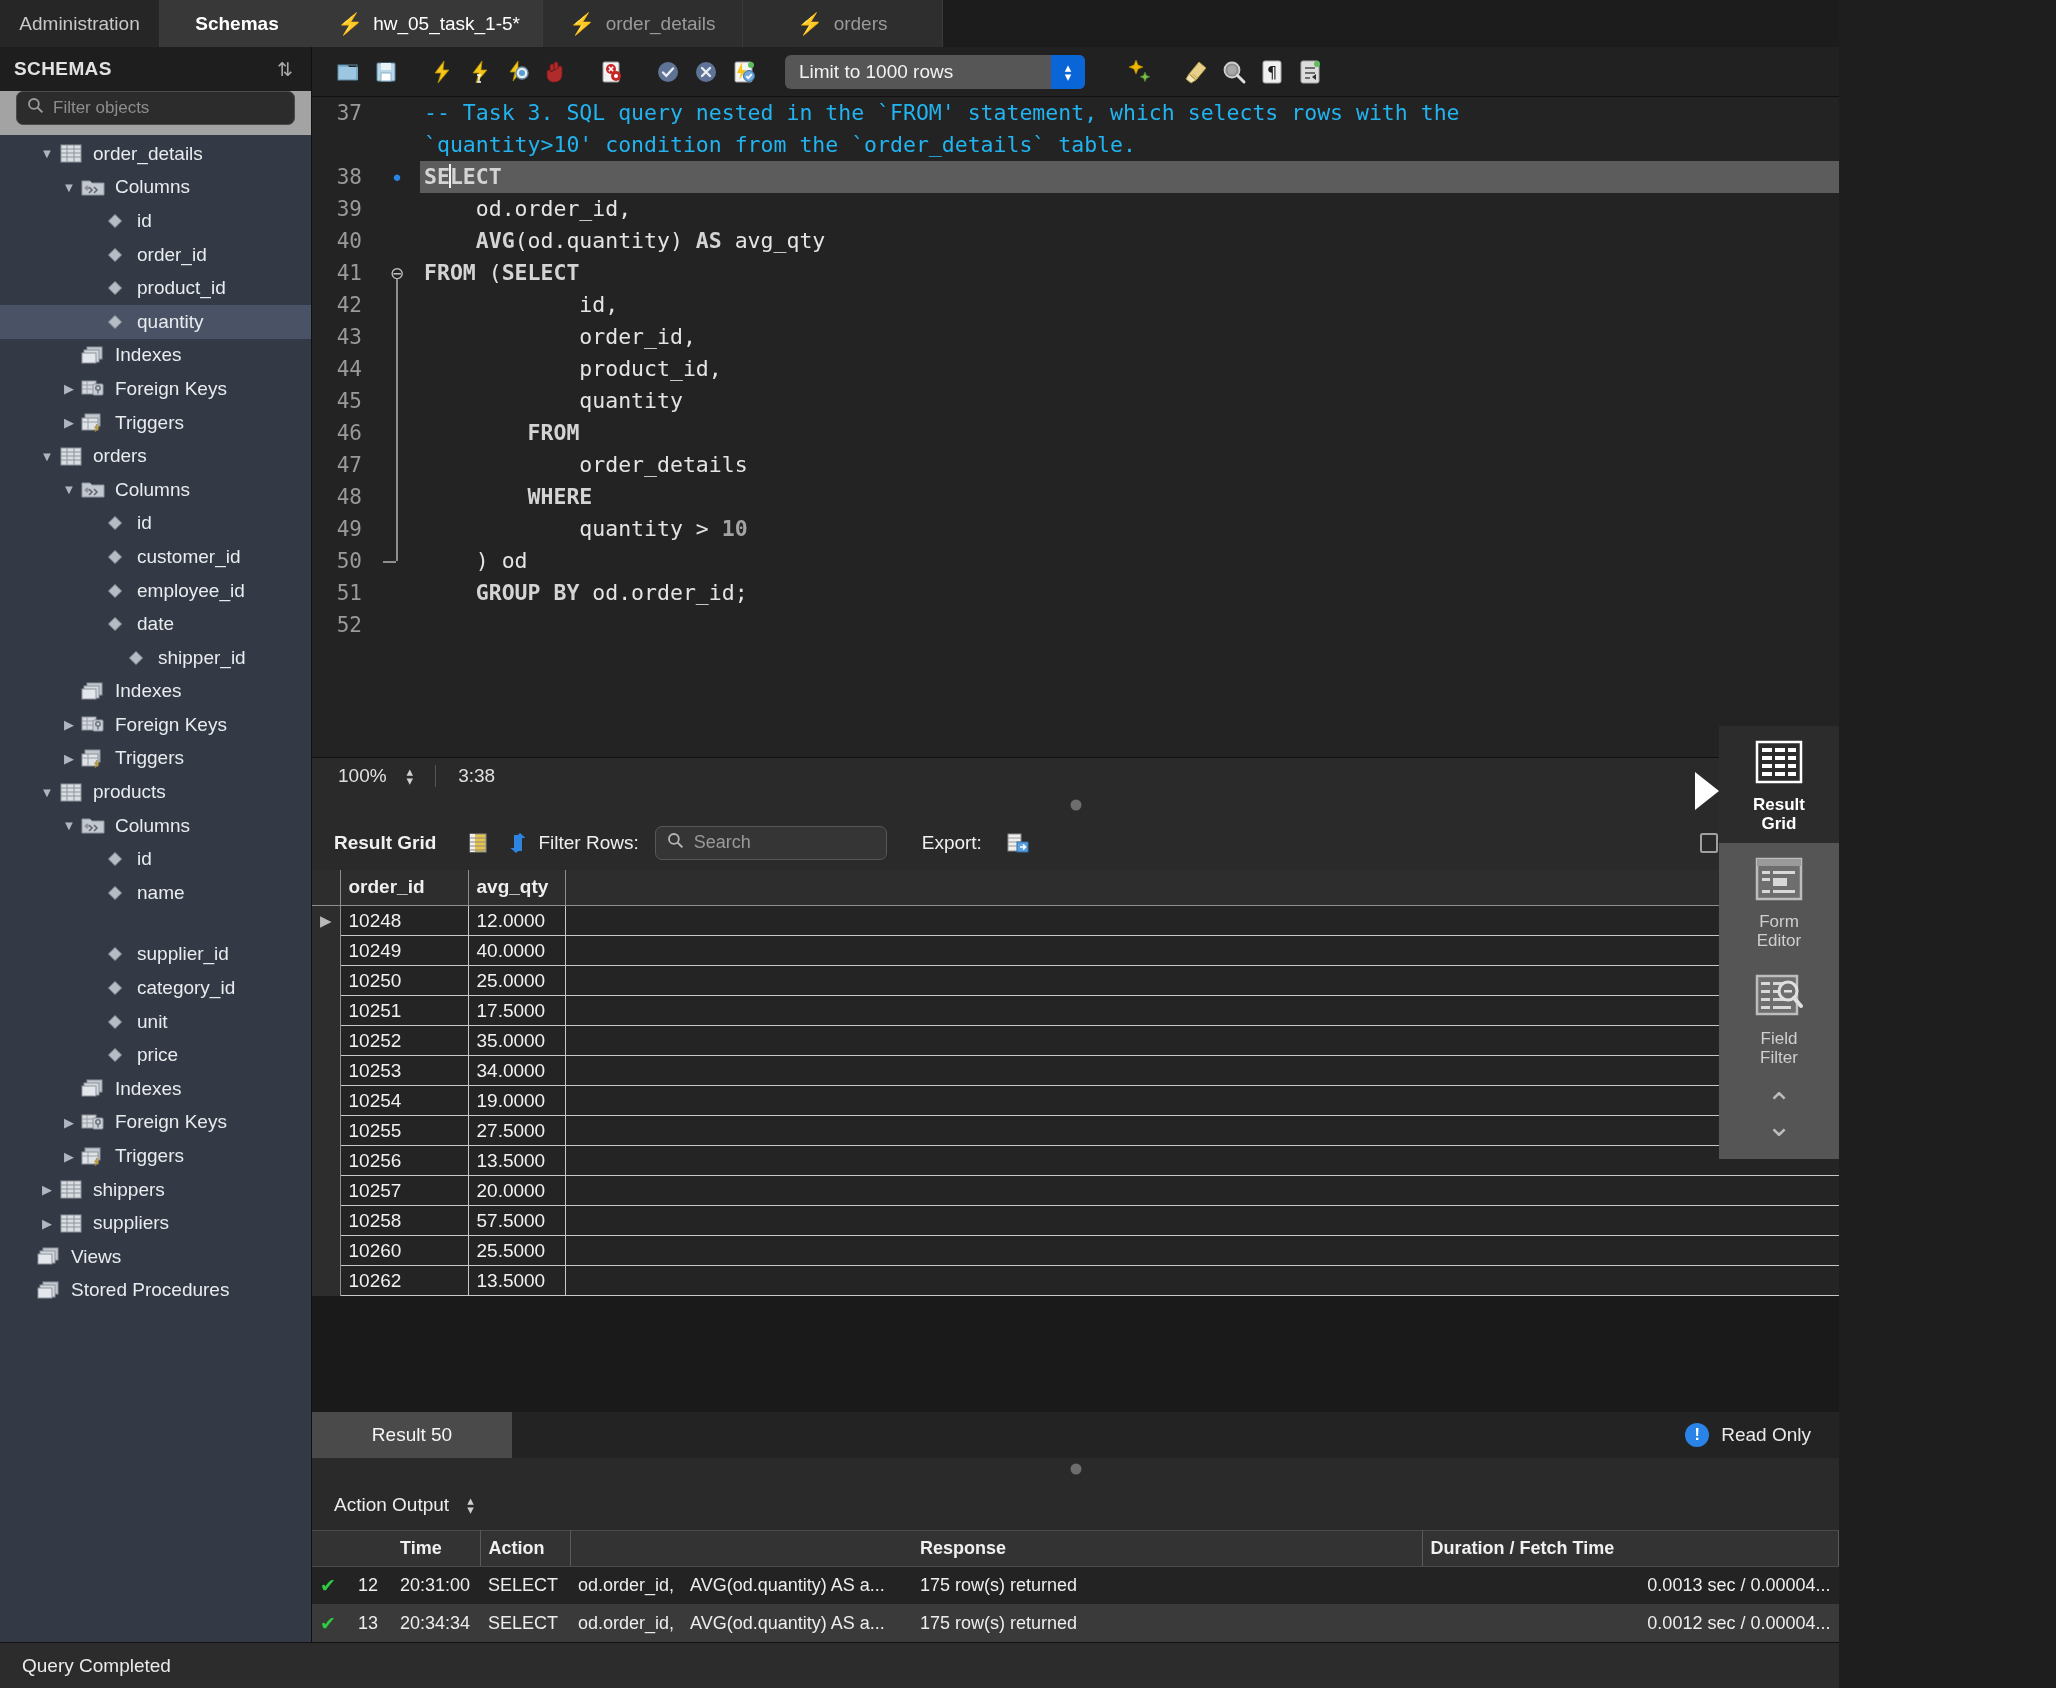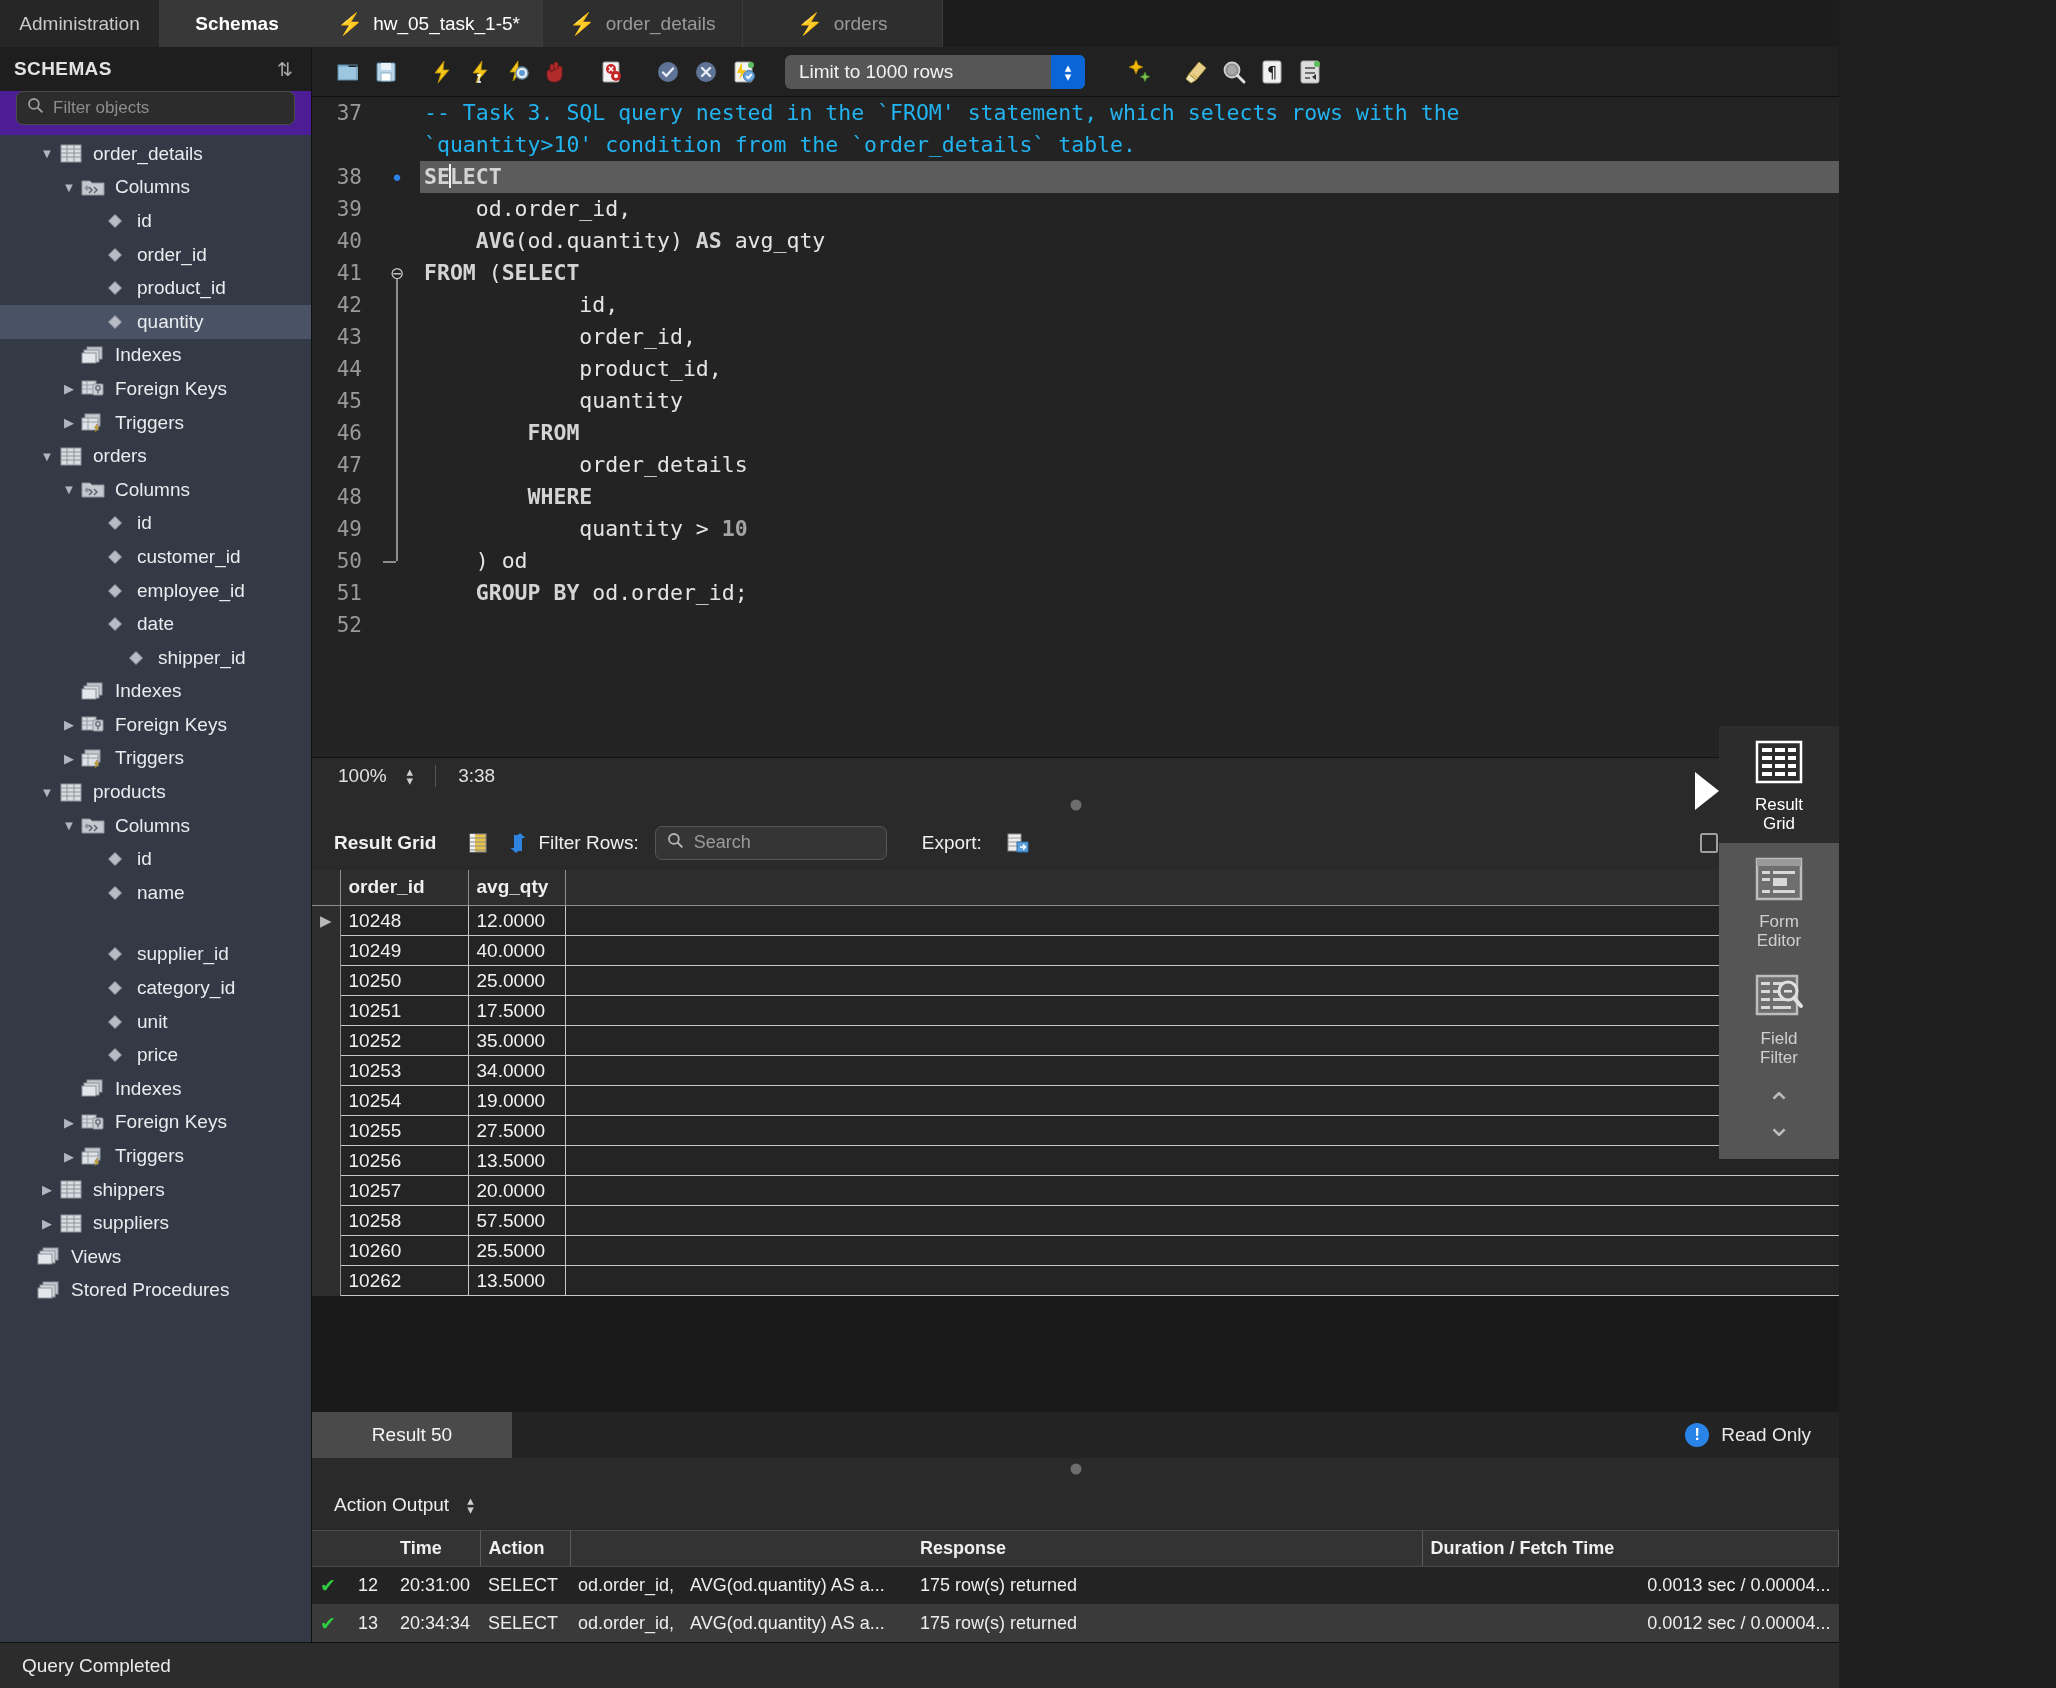--- a/index.html
+++ b/index.html
@@ -33,21 +33,21 @@
   .sidebar {
     width: 312px; flex: 0 0 312px; background: #333a45;
     display: flex; flex-direction: column; border-right: 1px solid #101010;
   }
   .sidebar-head {
     height: 44px; background: #1e1e1e; display: flex; align-items: center;
     justify-content: space-between; padding: 0 18px 0 14px;
   }
   .sidebar-head .title { font-size: 19px; font-weight: bold; color: #e2e2e2; letter-spacing: .4px; }
   .sidebar-head .refresh { font-size: 19px; color: #a9a9a9; }
-  .filter-wrap { background: #4c1d95; padding: 0 16px 10px 16px; }
+  .filter-wrap { background: #a3a3a3; padding: 0 16px 10px 16px; }
   .filter-box {
     height: 34px; background: #2c2c2c; border: 1px solid #4a4a4a; border-radius: 7px;
     display: flex; align-items: center; gap: 9px; padding: 0 10px;
   }
   .filter-box .mag { color: #9d9d9d; font-size: 17px; }
   .filter-box .ph { color: #8d8d8d; font-size: 17px; }
   .tree { flex: 1 1 auto; overflow: hidden; padding-top: 2px; background: #333a45; }
   .node {
     height: 33.6px; display: flex; align-items: center; color: #e9ecef;
     font-size: 19px; white-space: nowrap; padding-right: 6px;
@@ -160,21 +160,21 @@
 
   
   .rightpanel {
     position: absolute; right: 0; width: 120px; background: #555555;
     display: flex; flex-direction: column; align-items: center; z-index: 6;
   }
   .rp-item {
     width: 120px; padding: 14px 0 10px 0; display: flex; flex-direction: column;
     align-items: center; gap: 7px; color: #cfcfcf; font-size: 17px; text-align: center; line-height: 19px;
   }
-  .rp-item.active { background: #2c2c2c; color: #ffffff; font-weight: normal; }
+  .rp-item.active { background: #2c2c2c; color: #ffffff; font-weight: bold; }
   .rp-arrow {
     position: absolute; left: -24px; top: 46px; width: 0; height: 0;
     border-top: 19px solid transparent; border-bottom: 19px solid transparent; border-left: 24px solid #ffffff;
   }
   .rp-updown { color: #bdbdbd; font-size: 30px; line-height: 22px; padding: 16px 0 22px 0; display: flex; flex-direction: column; align-items: center; }
 
   
   .ao-splitter { height: 22px; flex: 0 0 22px; background: #2a2a2a; position: relative; }
   .ao-splitter::after {
     content: ""; position: absolute; left: 50%; top: 50%; transform: translate(-50%,-50%);

